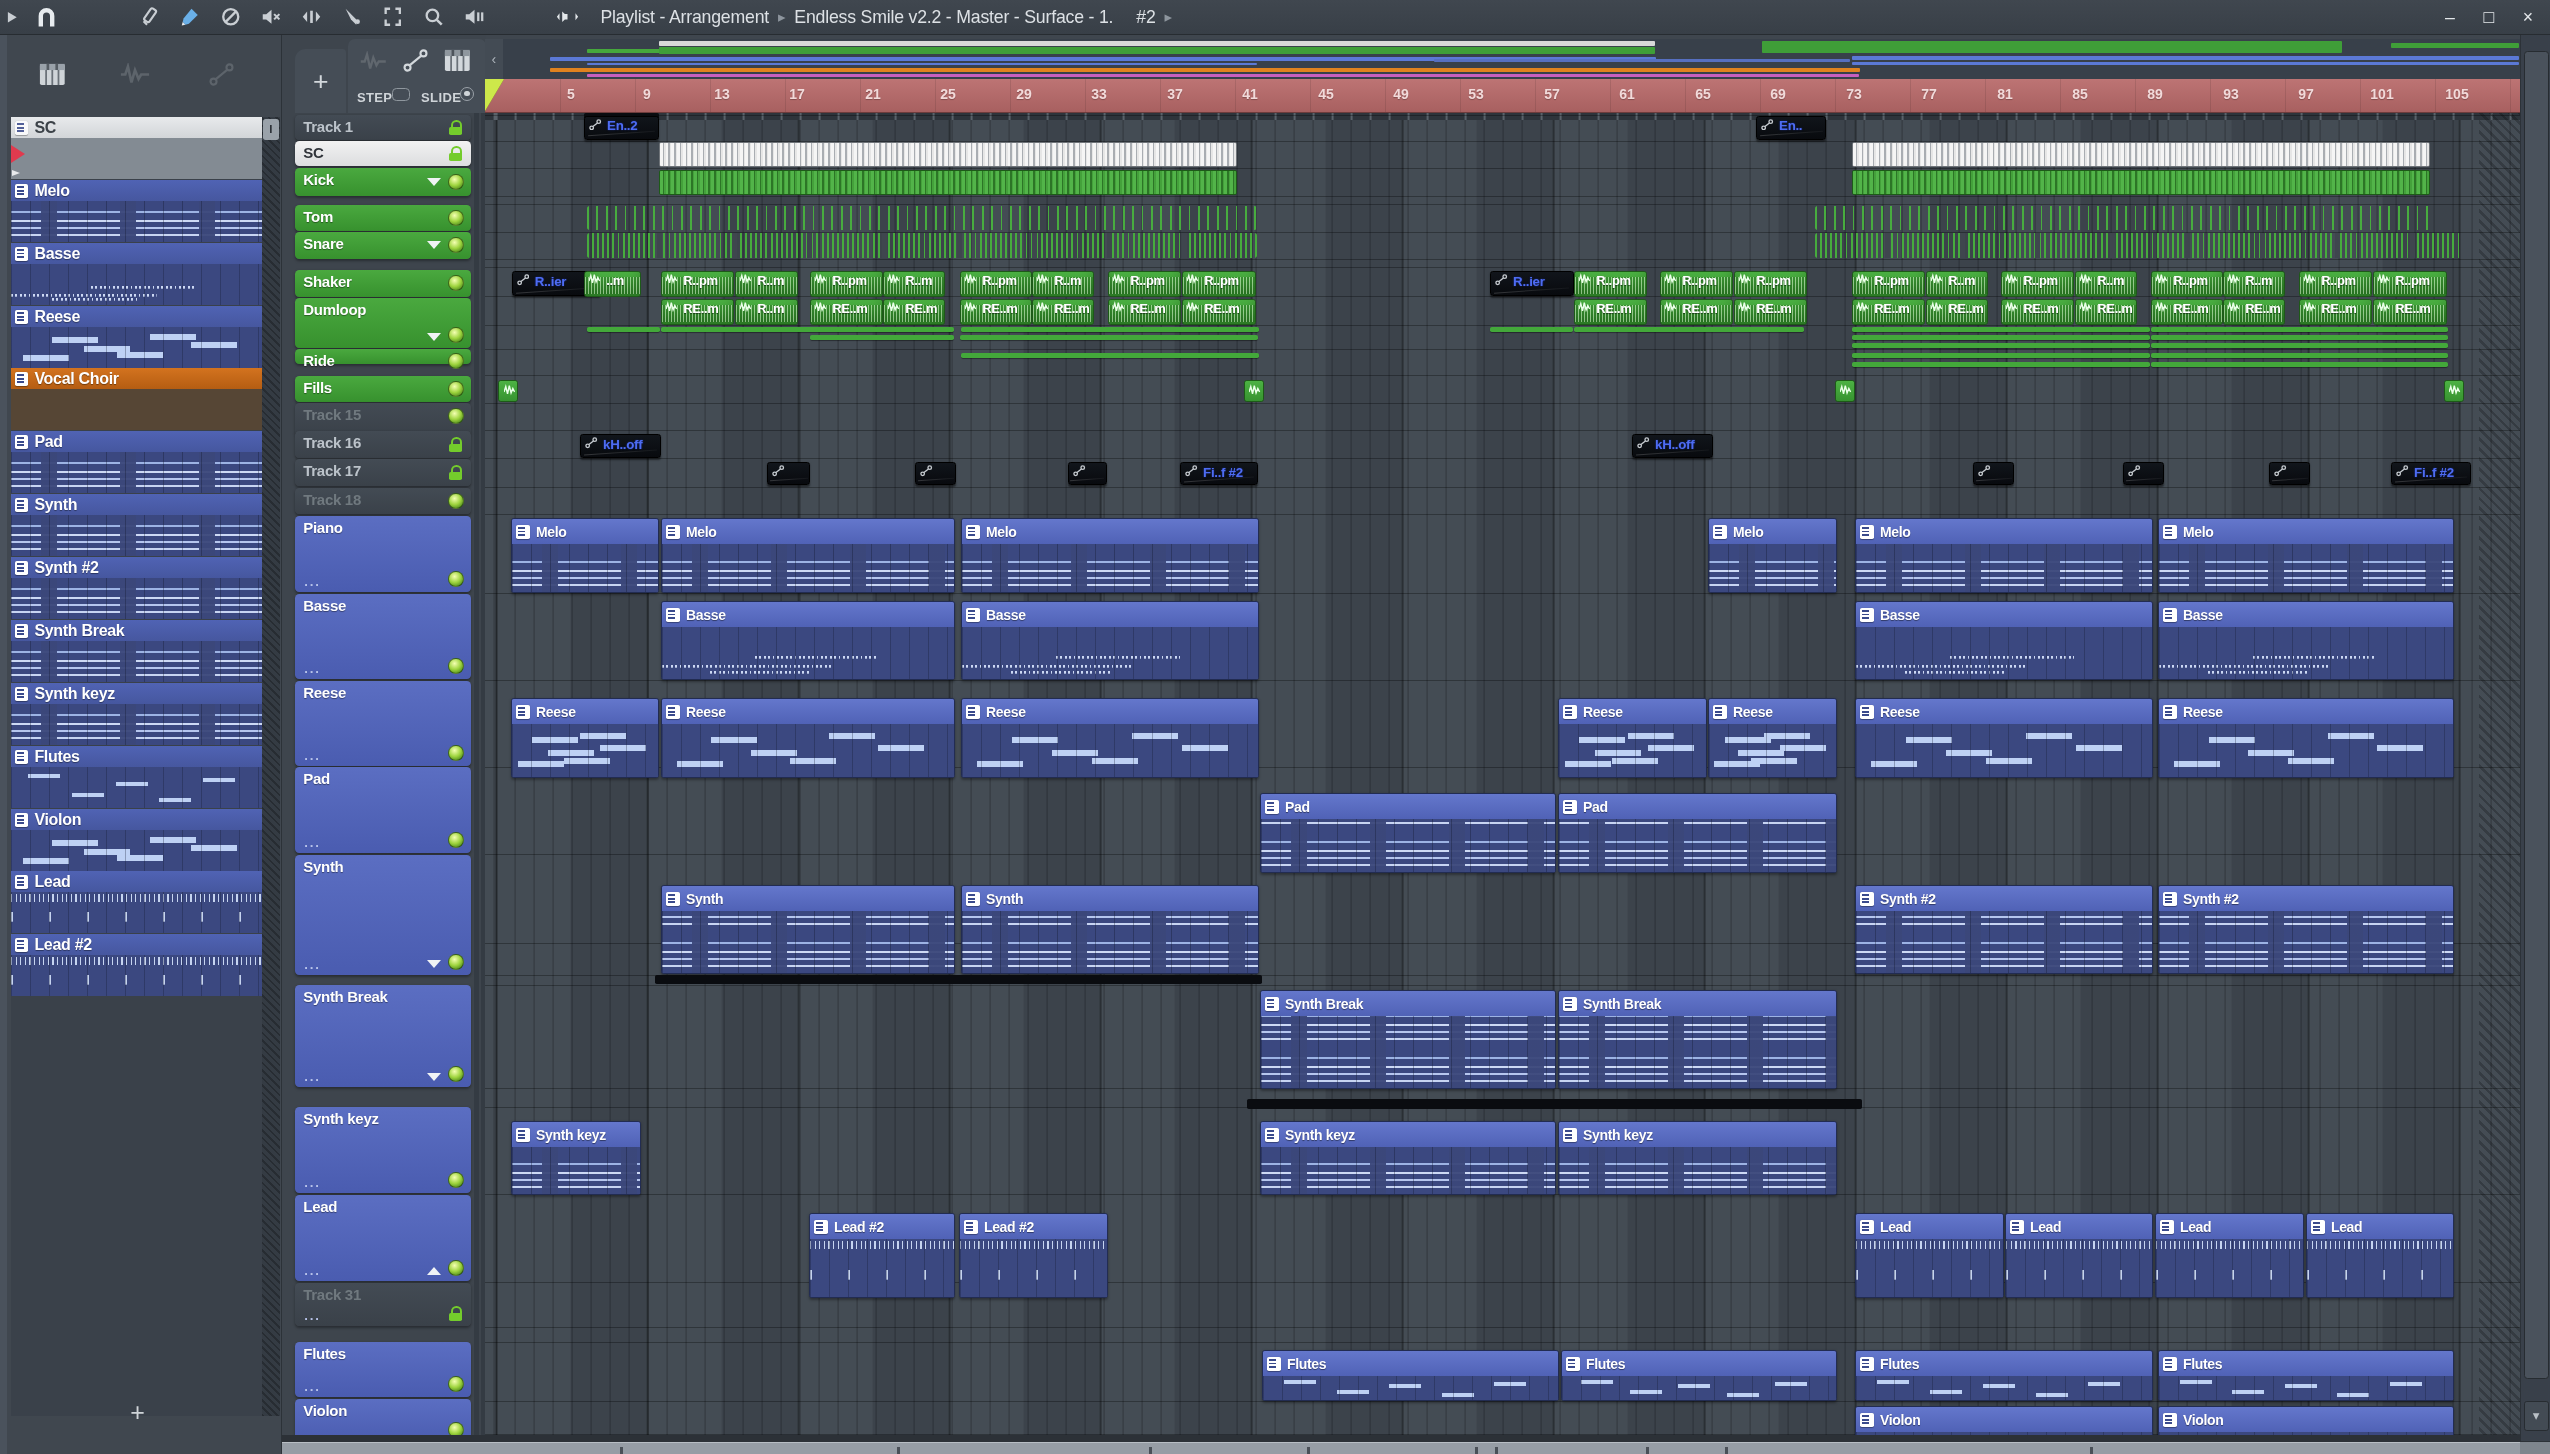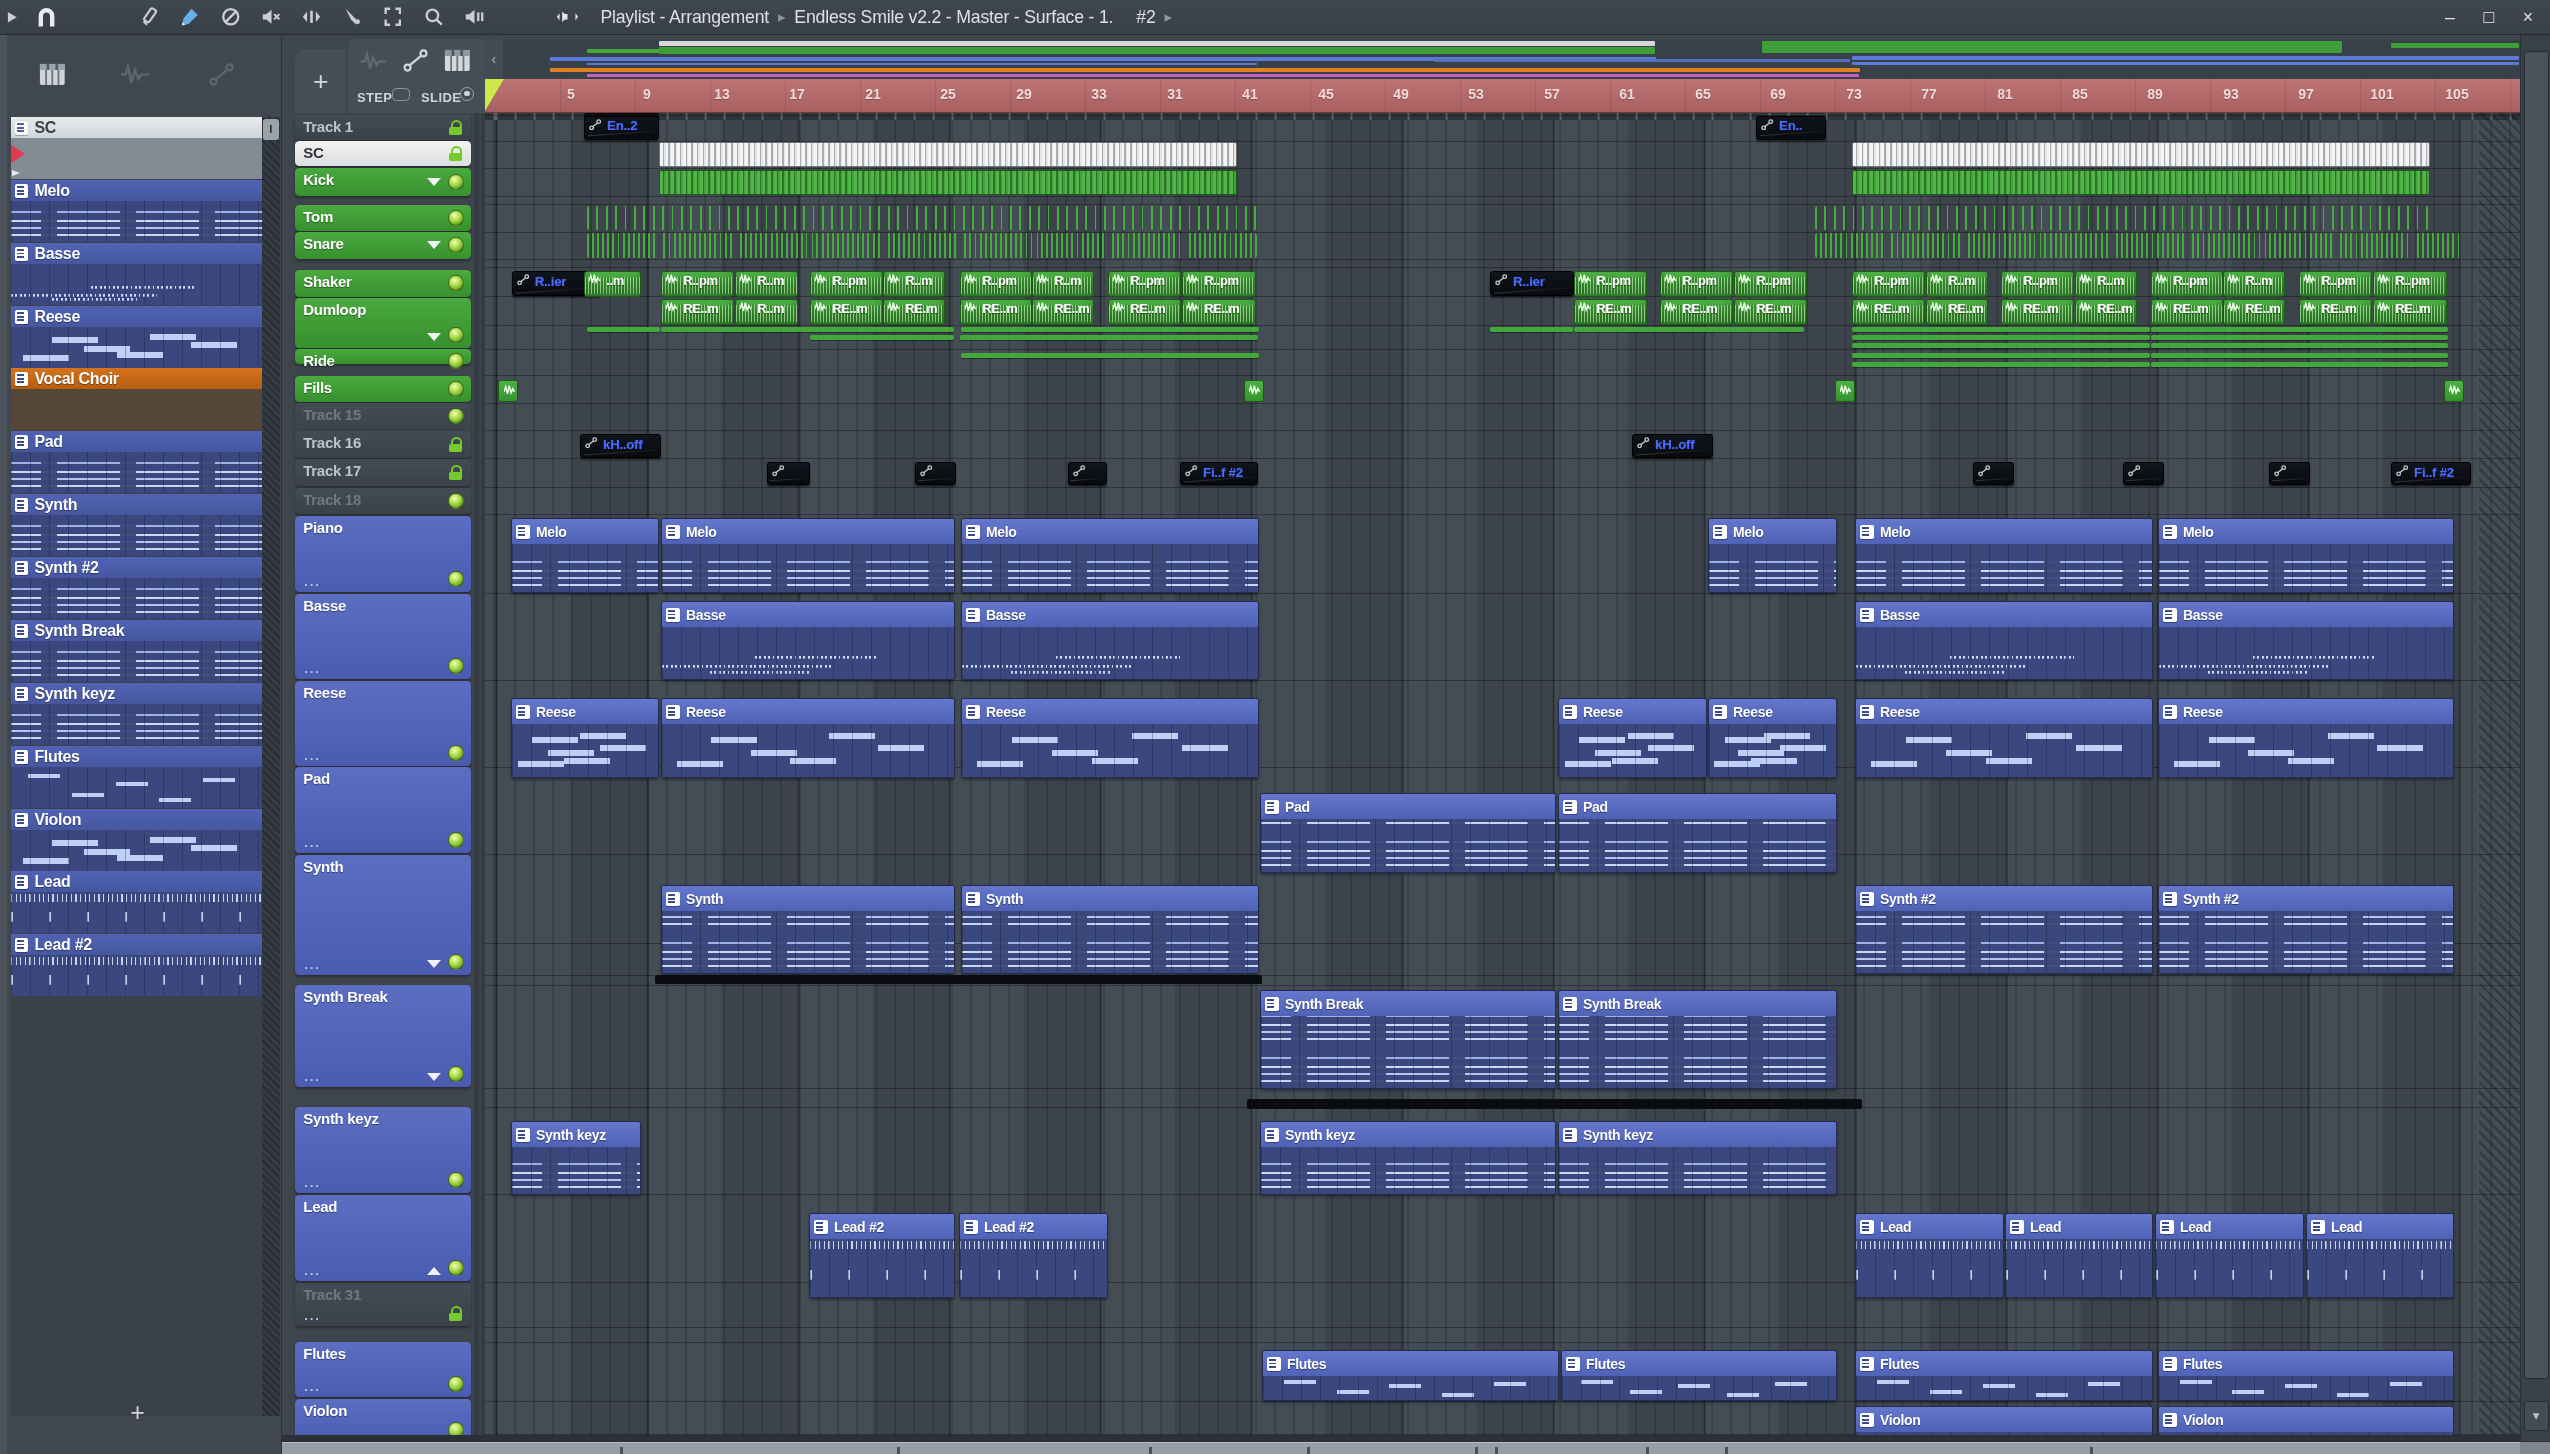--- a/index.html
+++ b/index.html
@@ -590,21 +590,21 @@
     <div class="ruler" id="ruler">
       <span class="startmark"></span>
     <span class="num" style="left: 86px;">5</span>
         <span class="num" style="left: 162px;">9</span>
         <span class="num" style="left: 237px;">13</span>
         <span class="num" style="left: 312px;">17</span>
         <span class="num" style="left: 388px;">21</span>
         <span class="num" style="left: 463px;">25</span>
         <span class="num" style="left: 539px;">29</span>
         <span class="num" style="left: 614px;">33</span>
-        <span class="num" style="left: 690px;">31</span>
+        <span class="num" style="left: 690px;">37</span>
         <span class="num" style="left: 765px;">41</span>
         <span class="num" style="left: 841px;">45</span>
         <span class="num" style="left: 916px;">49</span>
         <span class="num" style="left: 991px;">53</span>
         <span class="num" style="left: 1067px;">57</span>
         <span class="num" style="left: 1142px;">61</span>
         <span class="num" style="left: 1218px;">65</span>
         <span class="num" style="left: 1293px;">69</span>
         <span class="num" style="left: 1369px;">73</span>
         <span class="num" style="left: 1444px;">77</span>

